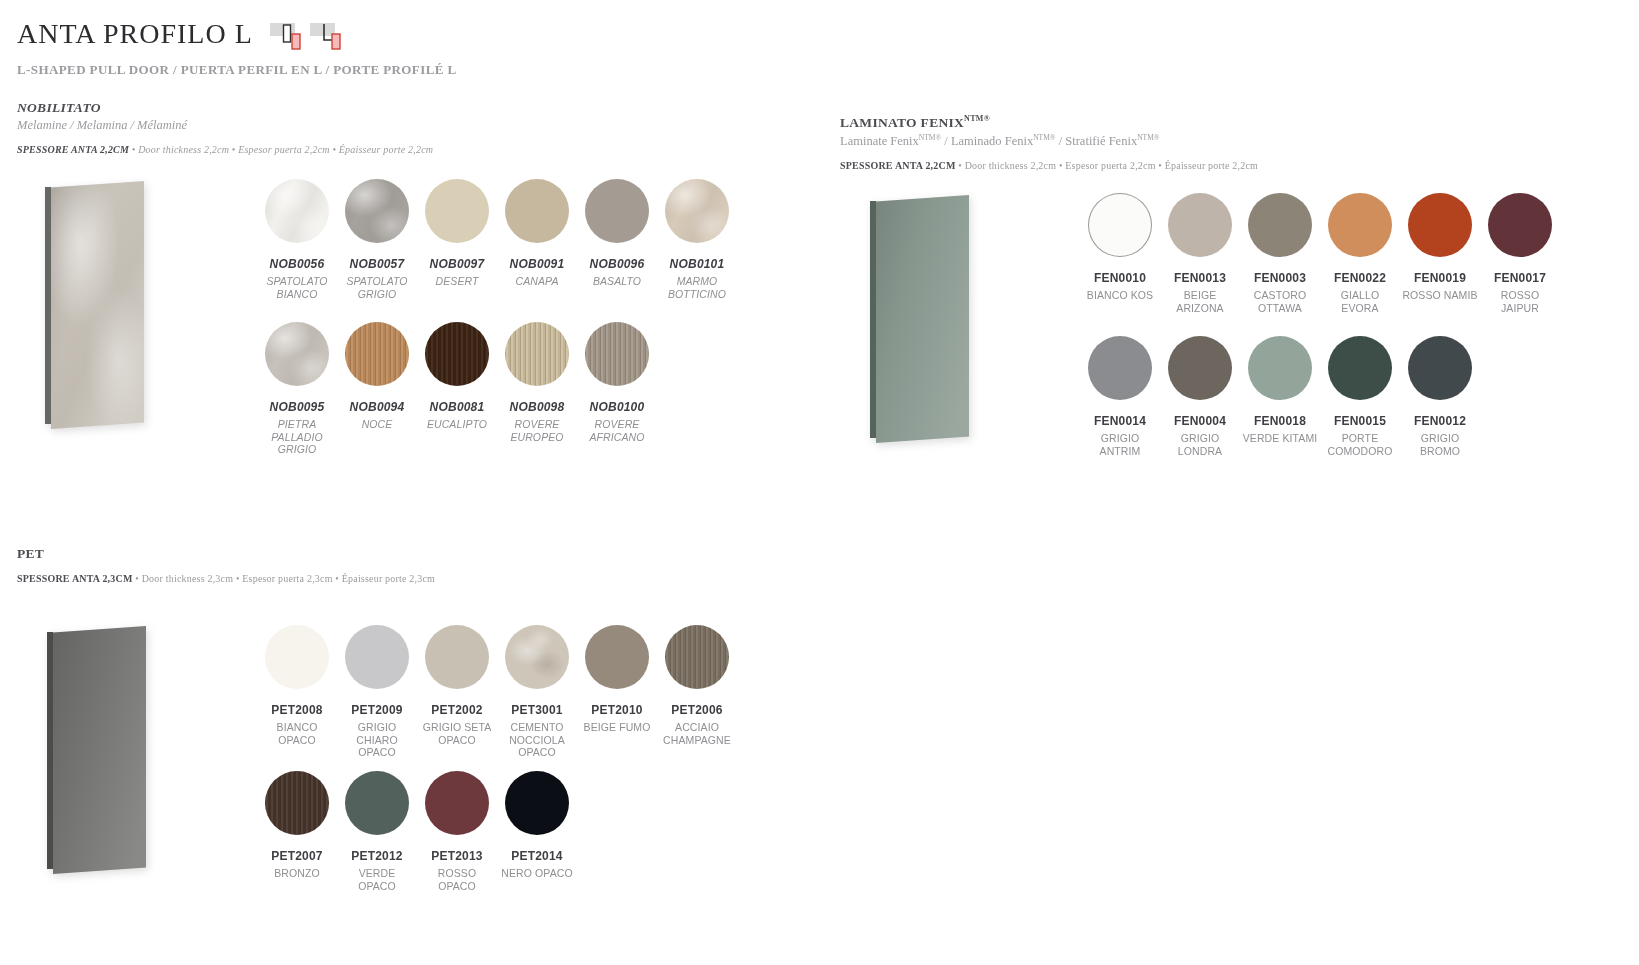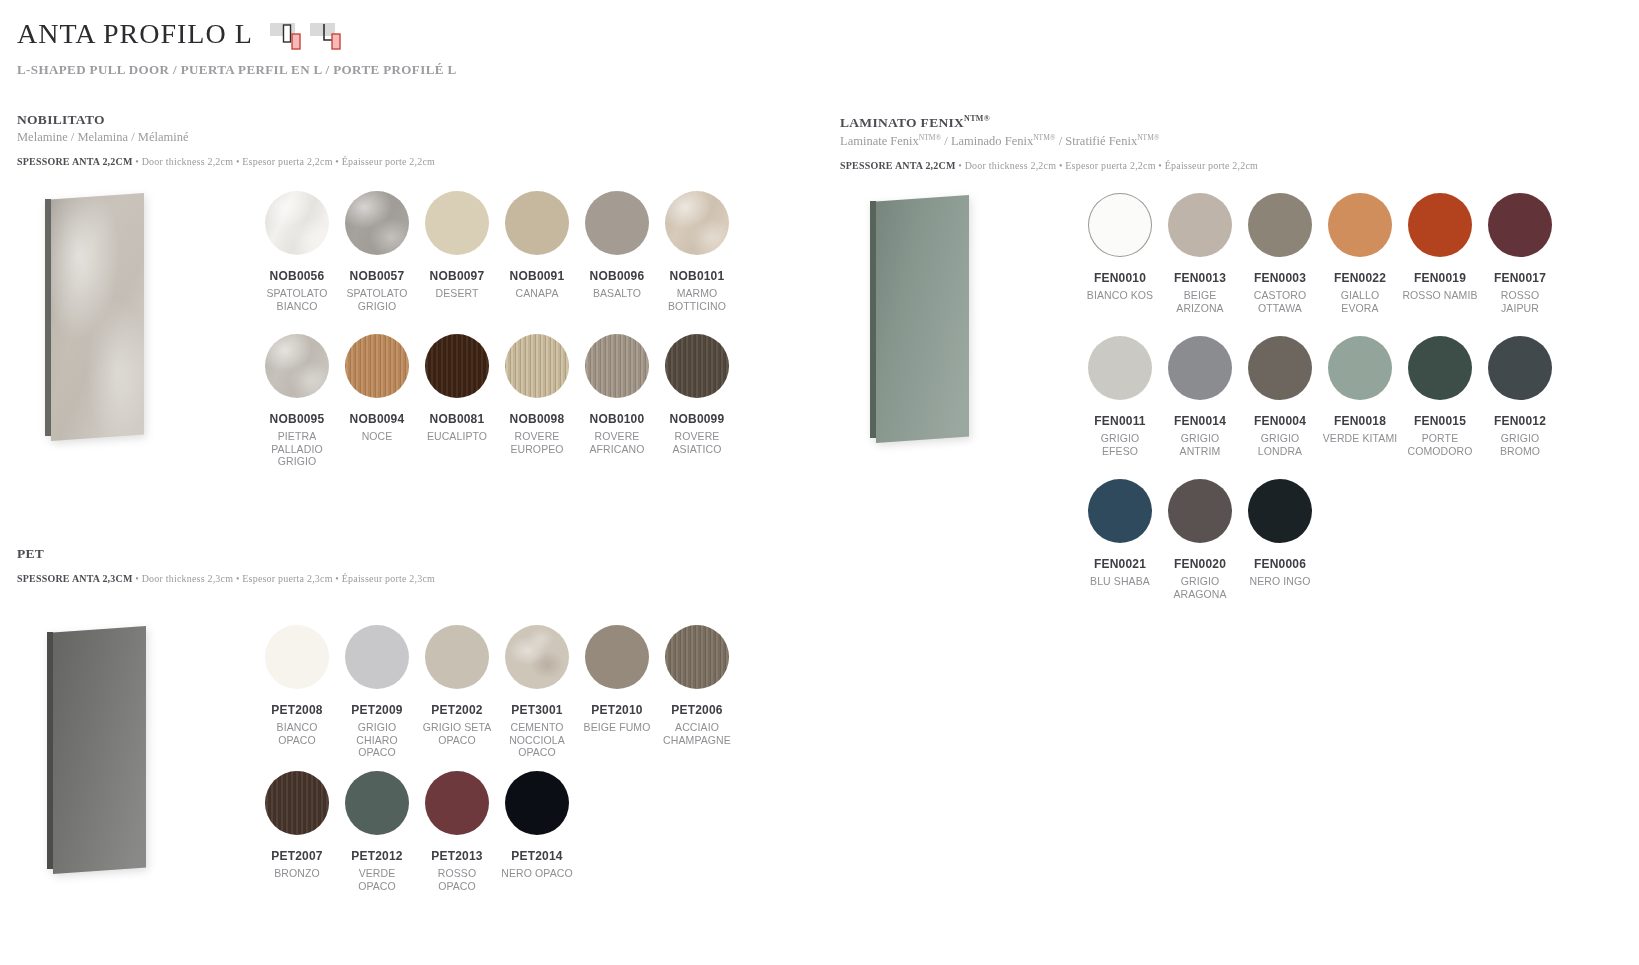--- a/index.html
+++ b/index.html
@@ -8,21 +8,21 @@
 
   
   .header{position:absolute;left:17px;top:16px;}
   .title-row{display:flex;align-items:center;gap:16px;}
   .page-title{margin:0;font-size:28px;font-weight:500;letter-spacing:1px;color:#2c2c30;line-height:1.15;}
   .profile-icons{display:flex;gap:7px;margin-top:0;}
   .page-sub{margin-top:9px;font-size:13px;font-weight:700;color:#9b9ba0;letter-spacing:.4px;}
 
   
   .section{position:absolute;}
-  .section--nobilitato{left:17px;top:112px;width:745px;height:432px;}
+  .section--nobilitato{left:17px;top:100px;width:745px;height:432px;font-style:italic;}
   .section--fenix{left:840px;top:114px;width:799px;height:530px;}
   .section--pet{left:17px;top:546px;width:745px;height:415px;}
 
   .sec-title{margin:0;font-size:13.5px;font-weight:700;color:#4c4c52;letter-spacing:.3px;}
   .sec-title sup{font-size:8px;font-weight:700;}
   .sec-sub{margin-top:2px;font-size:12.5px;color:#9b9ba0;}
   .sec-sub sup{font-size:7.5px;}
   .sec-spec{margin-top:11px;font-size:10px;color:#9b9ba0;letter-spacing:.2px;}
   .sec-spec b{color:#4c4c52;font-weight:700;}
 
@@ -145,25 +145,20 @@
           <div class="swatch-cell">
             <div class="disc tex-wood" style="background-color: rgb(205, 191, 160);"></div>
             <div class="code">NOB0098</div>
             <div class="name">ROVERE EUROPEO</div>
           </div>
           <div class="swatch-cell">
             <div class="disc tex-wood" style="background-color: rgb(163, 152, 138);"></div>
             <div class="code">NOB0100</div>
             <div class="name">ROVERE AFRICANO</div>
           </div>
-          <div class="swatch-cell">
-            <div class="disc tex-wood" style="background-color: rgb(83, 73, 63);"></div>
-            <div class="code">NOB0099</div>
-            <div class="name">ROVERE ASIATICO</div>
-          </div>
         </div>
       </div>
     </div>
   <div class="section section--fenix">
       <div class="sec-head">
         <h2 class="sec-title"><span>LAMINATO FENIX</span><sup>NTM®</sup></h2>
         <div class="sec-sub"><span>Laminate Fenix</span><sup>NTM®</sup><span> / Laminado Fenix</span><sup>NTM®</sup><span> / Stratifié Fenix</span><sup>NTM®</sup></div>
         <div class="sec-spec"><b>SPESSORE ANTA 2,2CM</b><span> • Door thickness 2,2cm • Espesor puerta 2,2cm • Épaisseur porte 2,2cm</span></div>
       </div>
       <div class="door" style="--face: #87978e; --edge: #56645c;">
@@ -198,25 +193,20 @@
             <div class="name">ROSSO NAMIB</div>
           </div>
           <div class="swatch-cell">
             <div class="disc tex-plain" style="background-color: rgb(98, 51, 57);"></div>
             <div class="code">FEN0017</div>
             <div class="name">ROSSO JAIPUR</div>
           </div>
         </div>
         <div class="swatch-row">
           <div class="swatch-cell">
-            <div class="disc tex-plain" style="background-color: rgb(202, 201, 195);"></div>
-            <div class="code">FEN0011</div>
-            <div class="name">GRIGIO EFESO</div>
-          </div>
-          <div class="swatch-cell">
             <div class="disc tex-plain" style="background-color: rgb(138, 140, 143);"></div>
             <div class="code">FEN0014</div>
             <div class="name">GRIGIO ANTRIM</div>
           </div>
           <div class="swatch-cell">
             <div class="disc tex-plain" style="background-color: rgb(109, 102, 95);"></div>
             <div class="code">FEN0004</div>
             <div class="name">GRIGIO LONDRA</div>
           </div>
           <div class="swatch-cell">
@@ -226,37 +216,20 @@
           </div>
           <div class="swatch-cell">
             <div class="disc tex-plain" style="background-color: rgb(60, 78, 71);"></div>
             <div class="code">FEN0015</div>
             <div class="name">PORTE COMODORO</div>
           </div>
           <div class="swatch-cell">
             <div class="disc tex-plain" style="background-color: rgb(65, 73, 77);"></div>
             <div class="code">FEN0012</div>
             <div class="name">GRIGIO BROMO</div>
-          </div>
-        </div>
-        <div class="swatch-row">
-          <div class="swatch-cell">
-            <div class="disc tex-plain" style="background-color: rgb(46, 74, 92);"></div>
-            <div class="code">FEN0021</div>
-            <div class="name">BLU SHABA</div>
-          </div>
-          <div class="swatch-cell">
-            <div class="disc tex-plain" style="background-color: rgb(89, 82, 80);"></div>
-            <div class="code">FEN0020</div>
-            <div class="name">GRIGIO ARAGONA</div>
-          </div>
-          <div class="swatch-cell">
-            <div class="disc tex-plain" style="background-color: rgb(26, 34, 37);"></div>
-            <div class="code">FEN0006</div>
-            <div class="name">NERO INGO</div>
           </div>
         </div>
       </div>
     </div>
   <div class="section section--pet">
       <div class="sec-head">
         <h2 class="sec-title"><span>PET</span></h2>
         <div class="sec-spec"><b>SPESSORE ANTA 2,3CM</b><span> • Door thickness 2,3cm • Espesor puerta 2,3cm • Épaisseur porte 2,3cm</span></div>
       </div>
       <div class="door" style="--face: #727270; --edge: #4c4c4a;">

